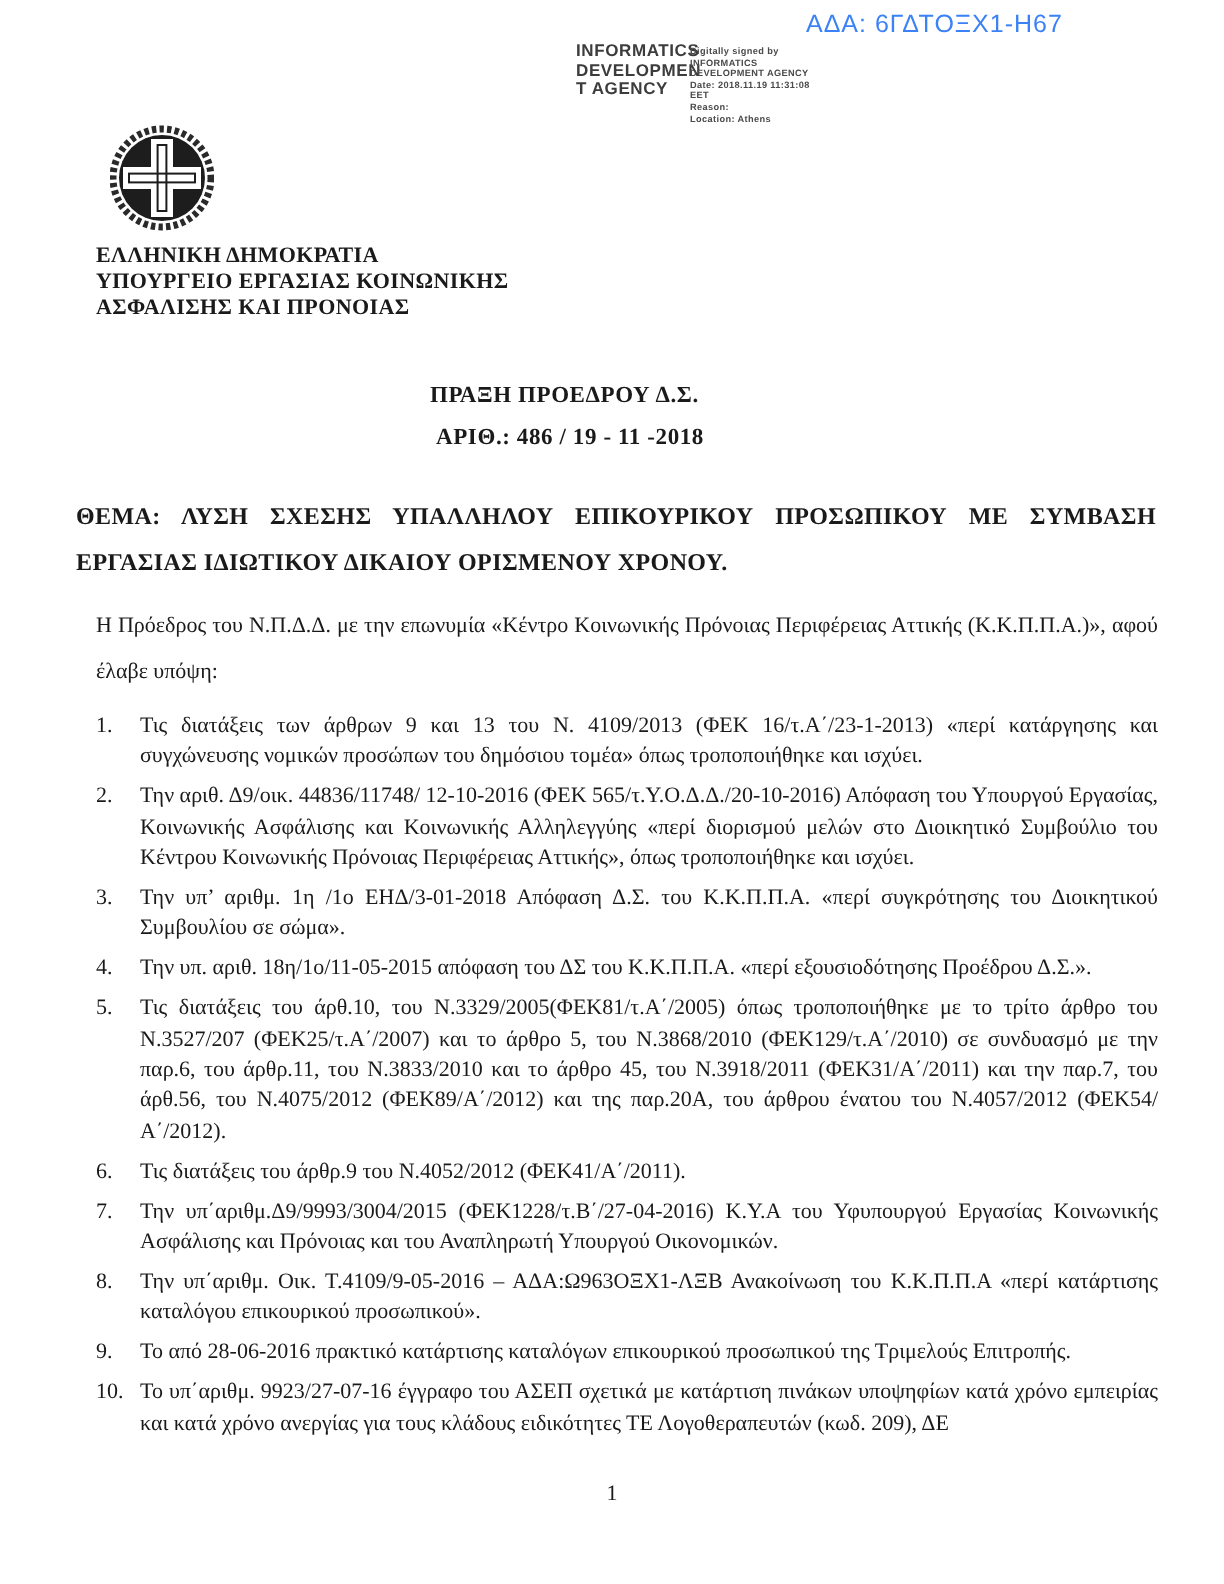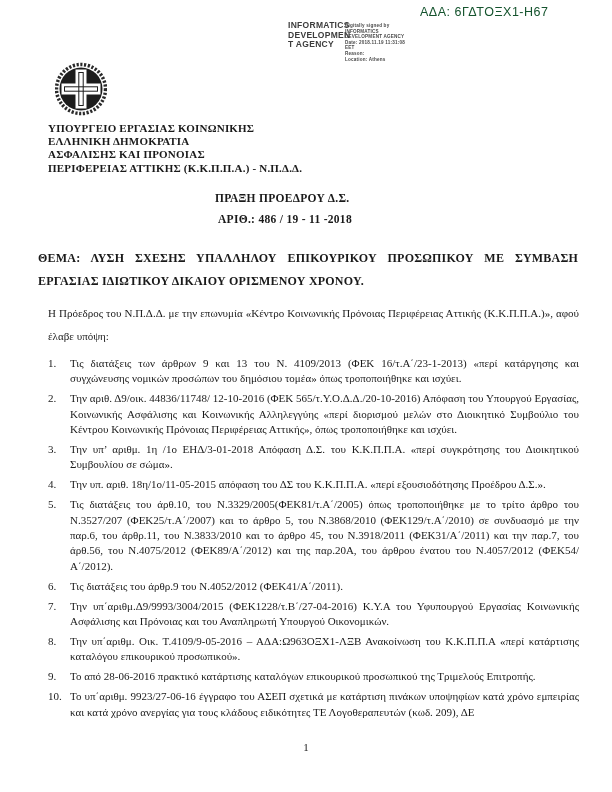--- a/index.html
+++ b/index.html
@@ -9,21 +9,21 @@
     margin:0 auto;
     background:#ffffff;
     font-family:"Liberation Serif", serif;
     color:#1a1a1a;
     overflow:hidden;
   }
   
   .ada{
     position:absolute;left:403px;top:5px;
     font-family:"Liberation Sans", sans-serif;
-    font-size:12.5px;letter-spacing:0.5px;color:#14532d;margin-left:17px;
+    font-size:12.5px;letter-spacing:0.5px;color:#3b82f6;
   }
   
   .sig{
     position:absolute;left:288px;top:21px;width:160px;
     font-family:"Liberation Sans", sans-serif;
   }
   .sig-agency{
     position:absolute;left:0;top:0;width:58px;
     font-size:8.5px;font-weight:bold;line-height:9.5px;color:#3c3c3c;
     letter-spacing:0.3px;
@@ -97,24 +97,23 @@
       <circle cx="26" cy="27" r="24.5" fill="none" stroke="#2a2a2a" stroke-width="3.5" stroke-dasharray="2.2 1.6"></circle>
       <circle cx="26" cy="27" r="21.5" fill="#1d1d1d"></circle>
       <rect x="20.5" y="7.5" width="11" height="39" fill="#ffffff"></rect>
       <rect x="6.5" y="21.5" width="39" height="11" fill="#ffffff"></rect>
       <rect x="23.8" y="10.5" width="4.4" height="33" fill="none" stroke="#1d1d1d" stroke-width="1"></rect>
       <rect x="9.5" y="24.8" width="33" height="4.4" fill="none" stroke="#1d1d1d" stroke-width="1"></rect>
     </svg>
   </div>
 
   <div class="letterhead">
+    <div>ΕΛΛΗΝΙΚΗ ΔΗΜΟΚΡΑΤΙΑ</div>
     <div>ΥΠΟΥΡΓΕΙΟ ΕΡΓΑΣΙΑΣ ΚΟΙΝΩΝΙΚΗΣ</div>
-    <div>ΕΛΛΗΝΙΚΗ ΔΗΜΟΚΡΑΤΙΑ</div>
     <div>ΑΣΦΑΛΙΣΗΣ ΚΑΙ ΠΡΟΝΟΙΑΣ</div>
-    <div>ΠΕΡΙΦΕΡΕΙΑΣ ΑΤΤΙΚΗΣ (Κ.Κ.Π.Π.Α.) - Ν.Π.Δ.Δ.</div>
   </div>
 
   <div class="act-title">ΠΡΑΞΗ ΠΡΟΕΔΡΟΥ Δ.Σ.</div>
   <div class="act-number">ΑΡΙΘ.: 486 /  19 - 11 -2018</div>
 
   <div class="subject">ΘΕΜΑ: ΛΥΣΗ ΣΧΕΣΗΣ ΥΠΑΛΛΗΛΟΥ ΕΠΙΚΟΥΡΙΚΟΥ ΠΡΟΣΩΠΙΚΟΥ ΜΕ ΣΥΜΒΑΣΗ ΕΡΓΑΣΙΑΣ ΙΔΙΩΤΙΚΟΥ ΔΙΚΑΙΟΥ ΟΡΙΣΜΕΝΟΥ ΧΡΟΝΟΥ.</div>
 
   <div class="intro">Η Πρόεδρος του Ν.Π.Δ.Δ. με την επωνυμία «Κέντρο Κοινωνικής Πρόνοιας Περιφέρειας Αττικής (Κ.Κ.Π.Π.Α.)», αφού έλαβε υπόψη:</div>
 
   <div class="list">
@@ -149,19 +148,19 @@
     <div class="item">
       <span class="item-num">8.</span>
       <span class="item-text">Την υπ΄αριθμ. Οικ. Τ.4109/9-05-2016 – ΑΔΑ:Ω963ΟΞΧ1-ΛΞΒ Ανακοίνωση του Κ.Κ.Π.Π.Α «περί κατάρτισης καταλόγου επικουρικού προσωπικού».</span>
     </div>
     <div class="item">
       <span class="item-num">9.</span>
       <span class="item-text">Το από 28-06-2016 πρακτικό κατάρτισης καταλόγων επικουρικού προσωπικού της Τριμελούς Επιτροπής.</span>
     </div>
     <div class="item">
       <span class="item-num">10.</span>
-      <span class="item-text">Το υπ΄αριθμ. 9923/27-06-16 έγγραφο του ΑΣΕΠ σχετικά με κατάρτιση πινάκων υποψηφίων κατά χρόνο εμπειρίας και κατά χρόνο ανεργίας για τους κλάδους ειδικότητες ΤΕ Λογοθεραπευτών (κωδ. 209), ΔΕ</span>
+      <span class="item-text">Το υπ΄αριθμ. 9923/27-07-16 έγγραφο του ΑΣΕΠ σχετικά με κατάρτιση πινάκων υποψηφίων κατά χρόνο εμπειρίας και κατά χρόνο ανεργίας για τους κλάδους ειδικότητες ΤΕ Λογοθεραπευτών (κωδ. 209), ΔΕ</span>
     </div>
   </div>
 
   <div class="pagenum">1</div>
 
 </div>
 
 </body></html>

